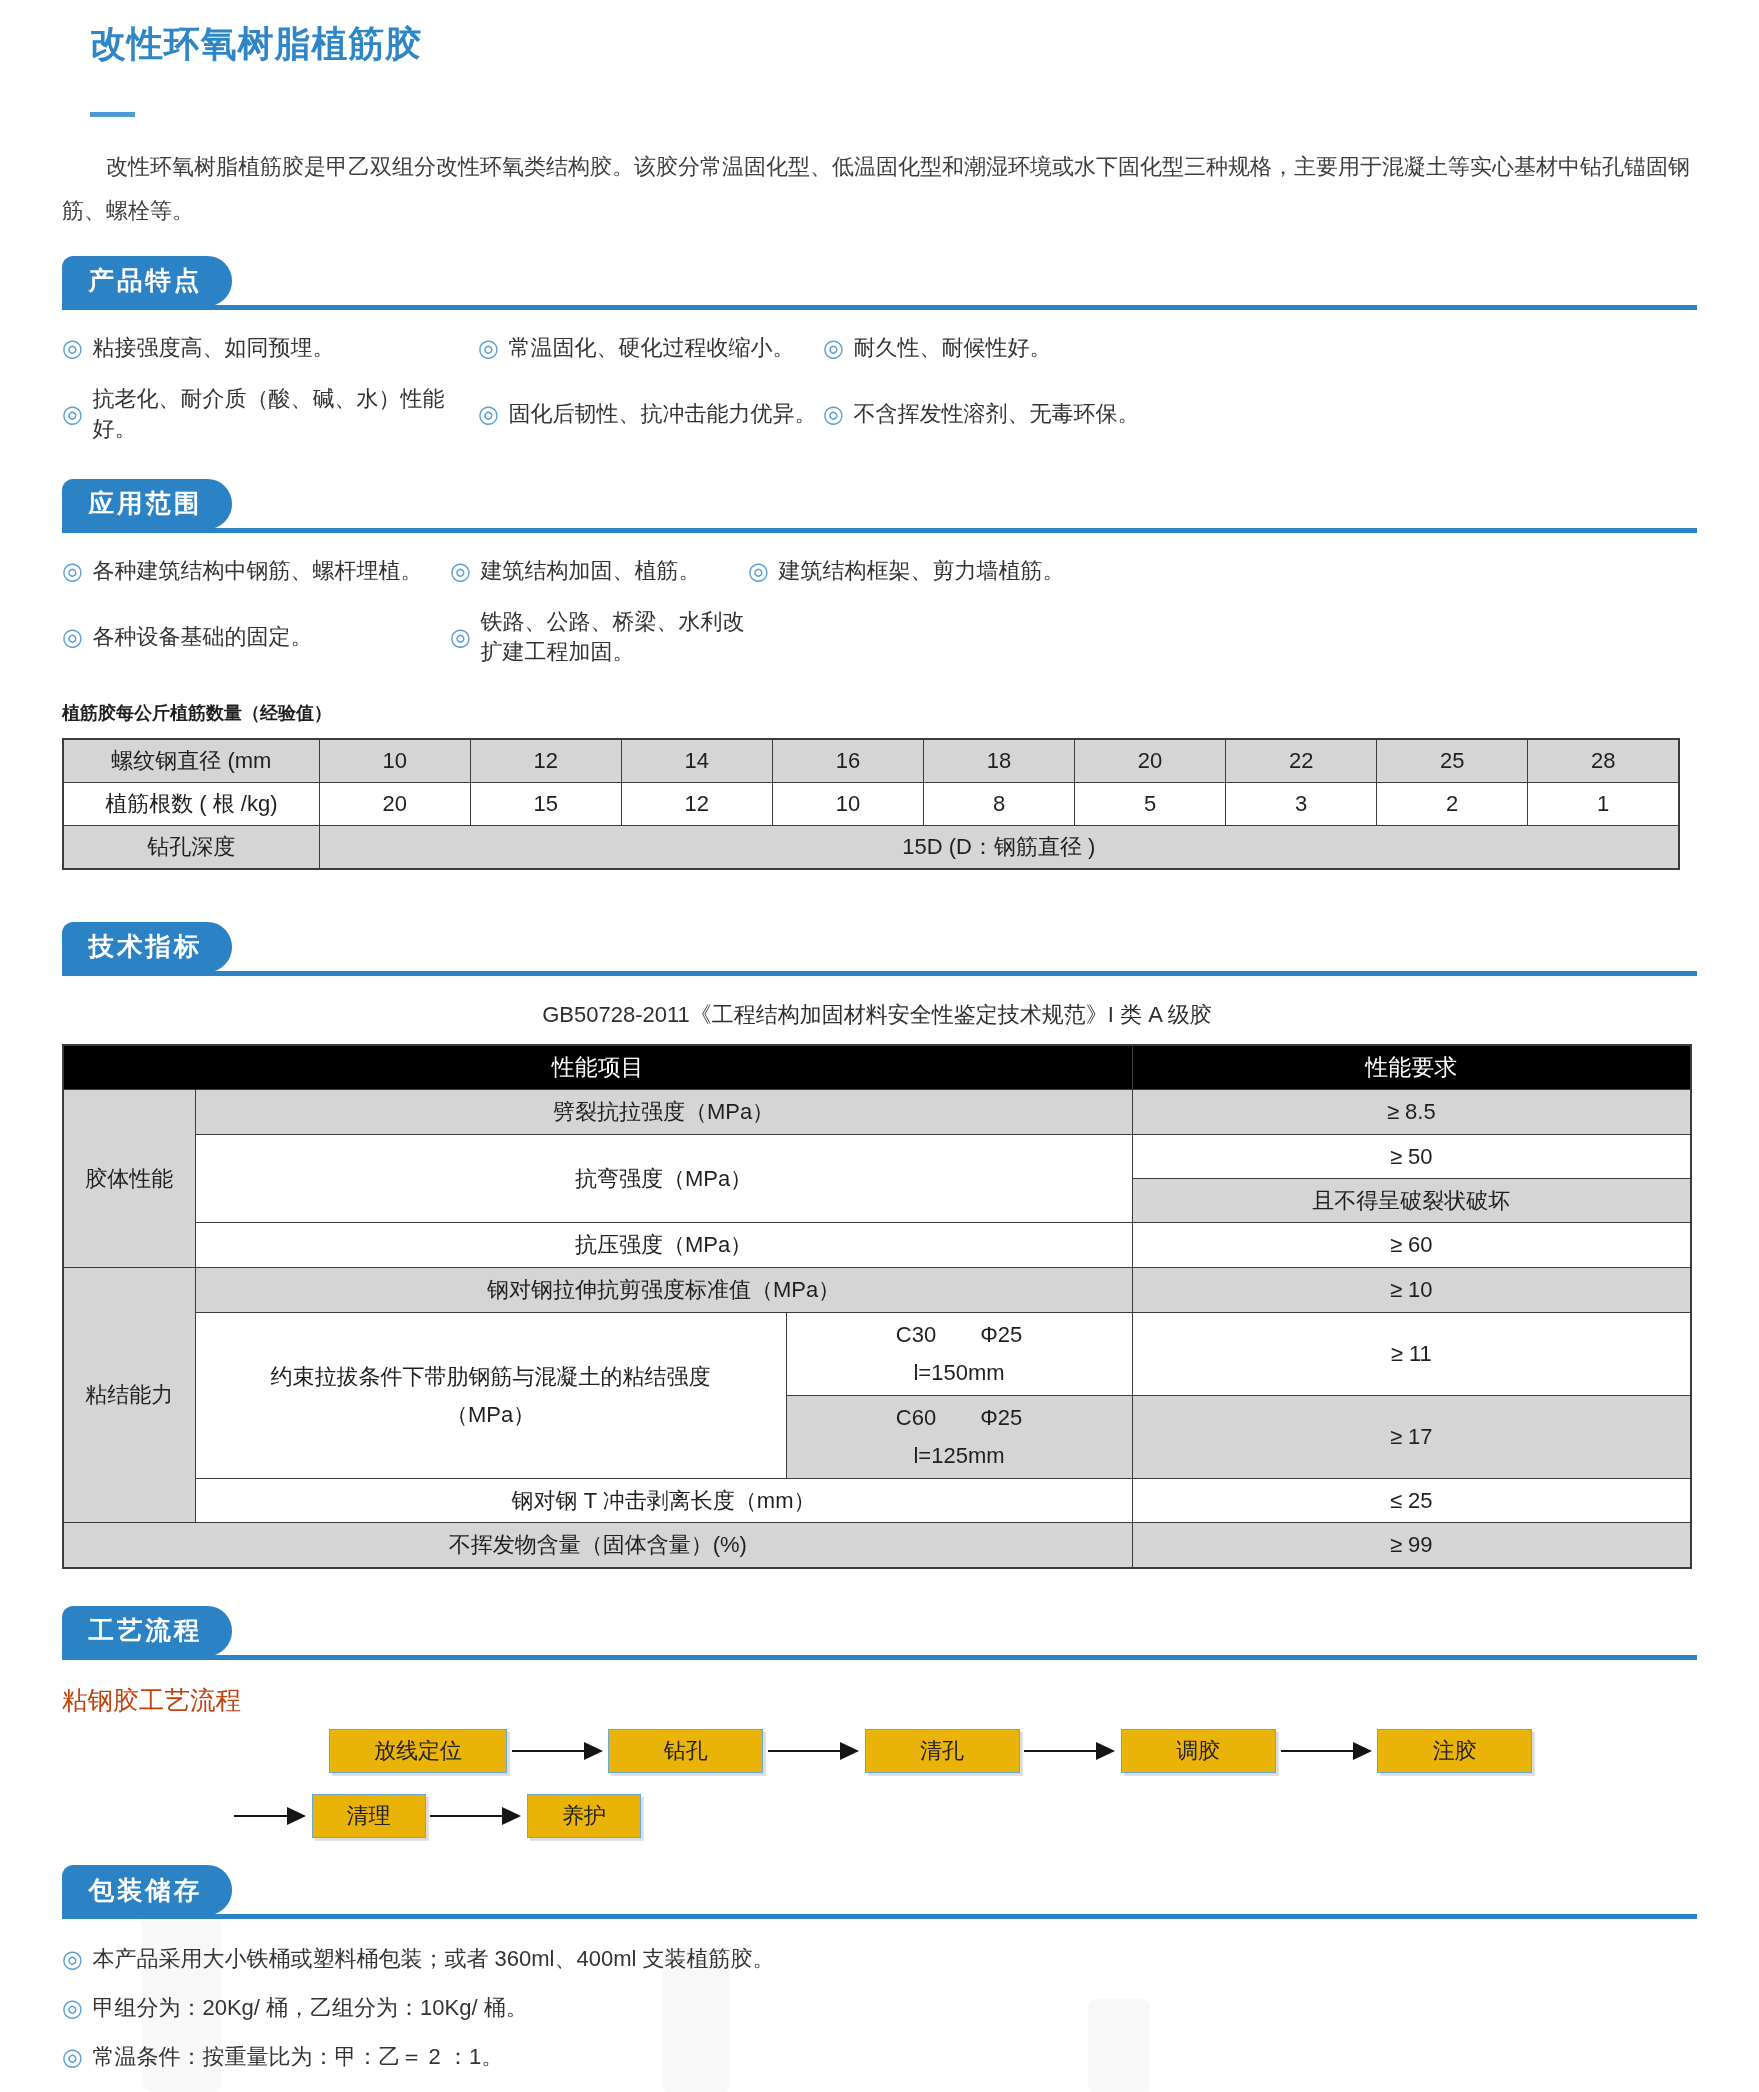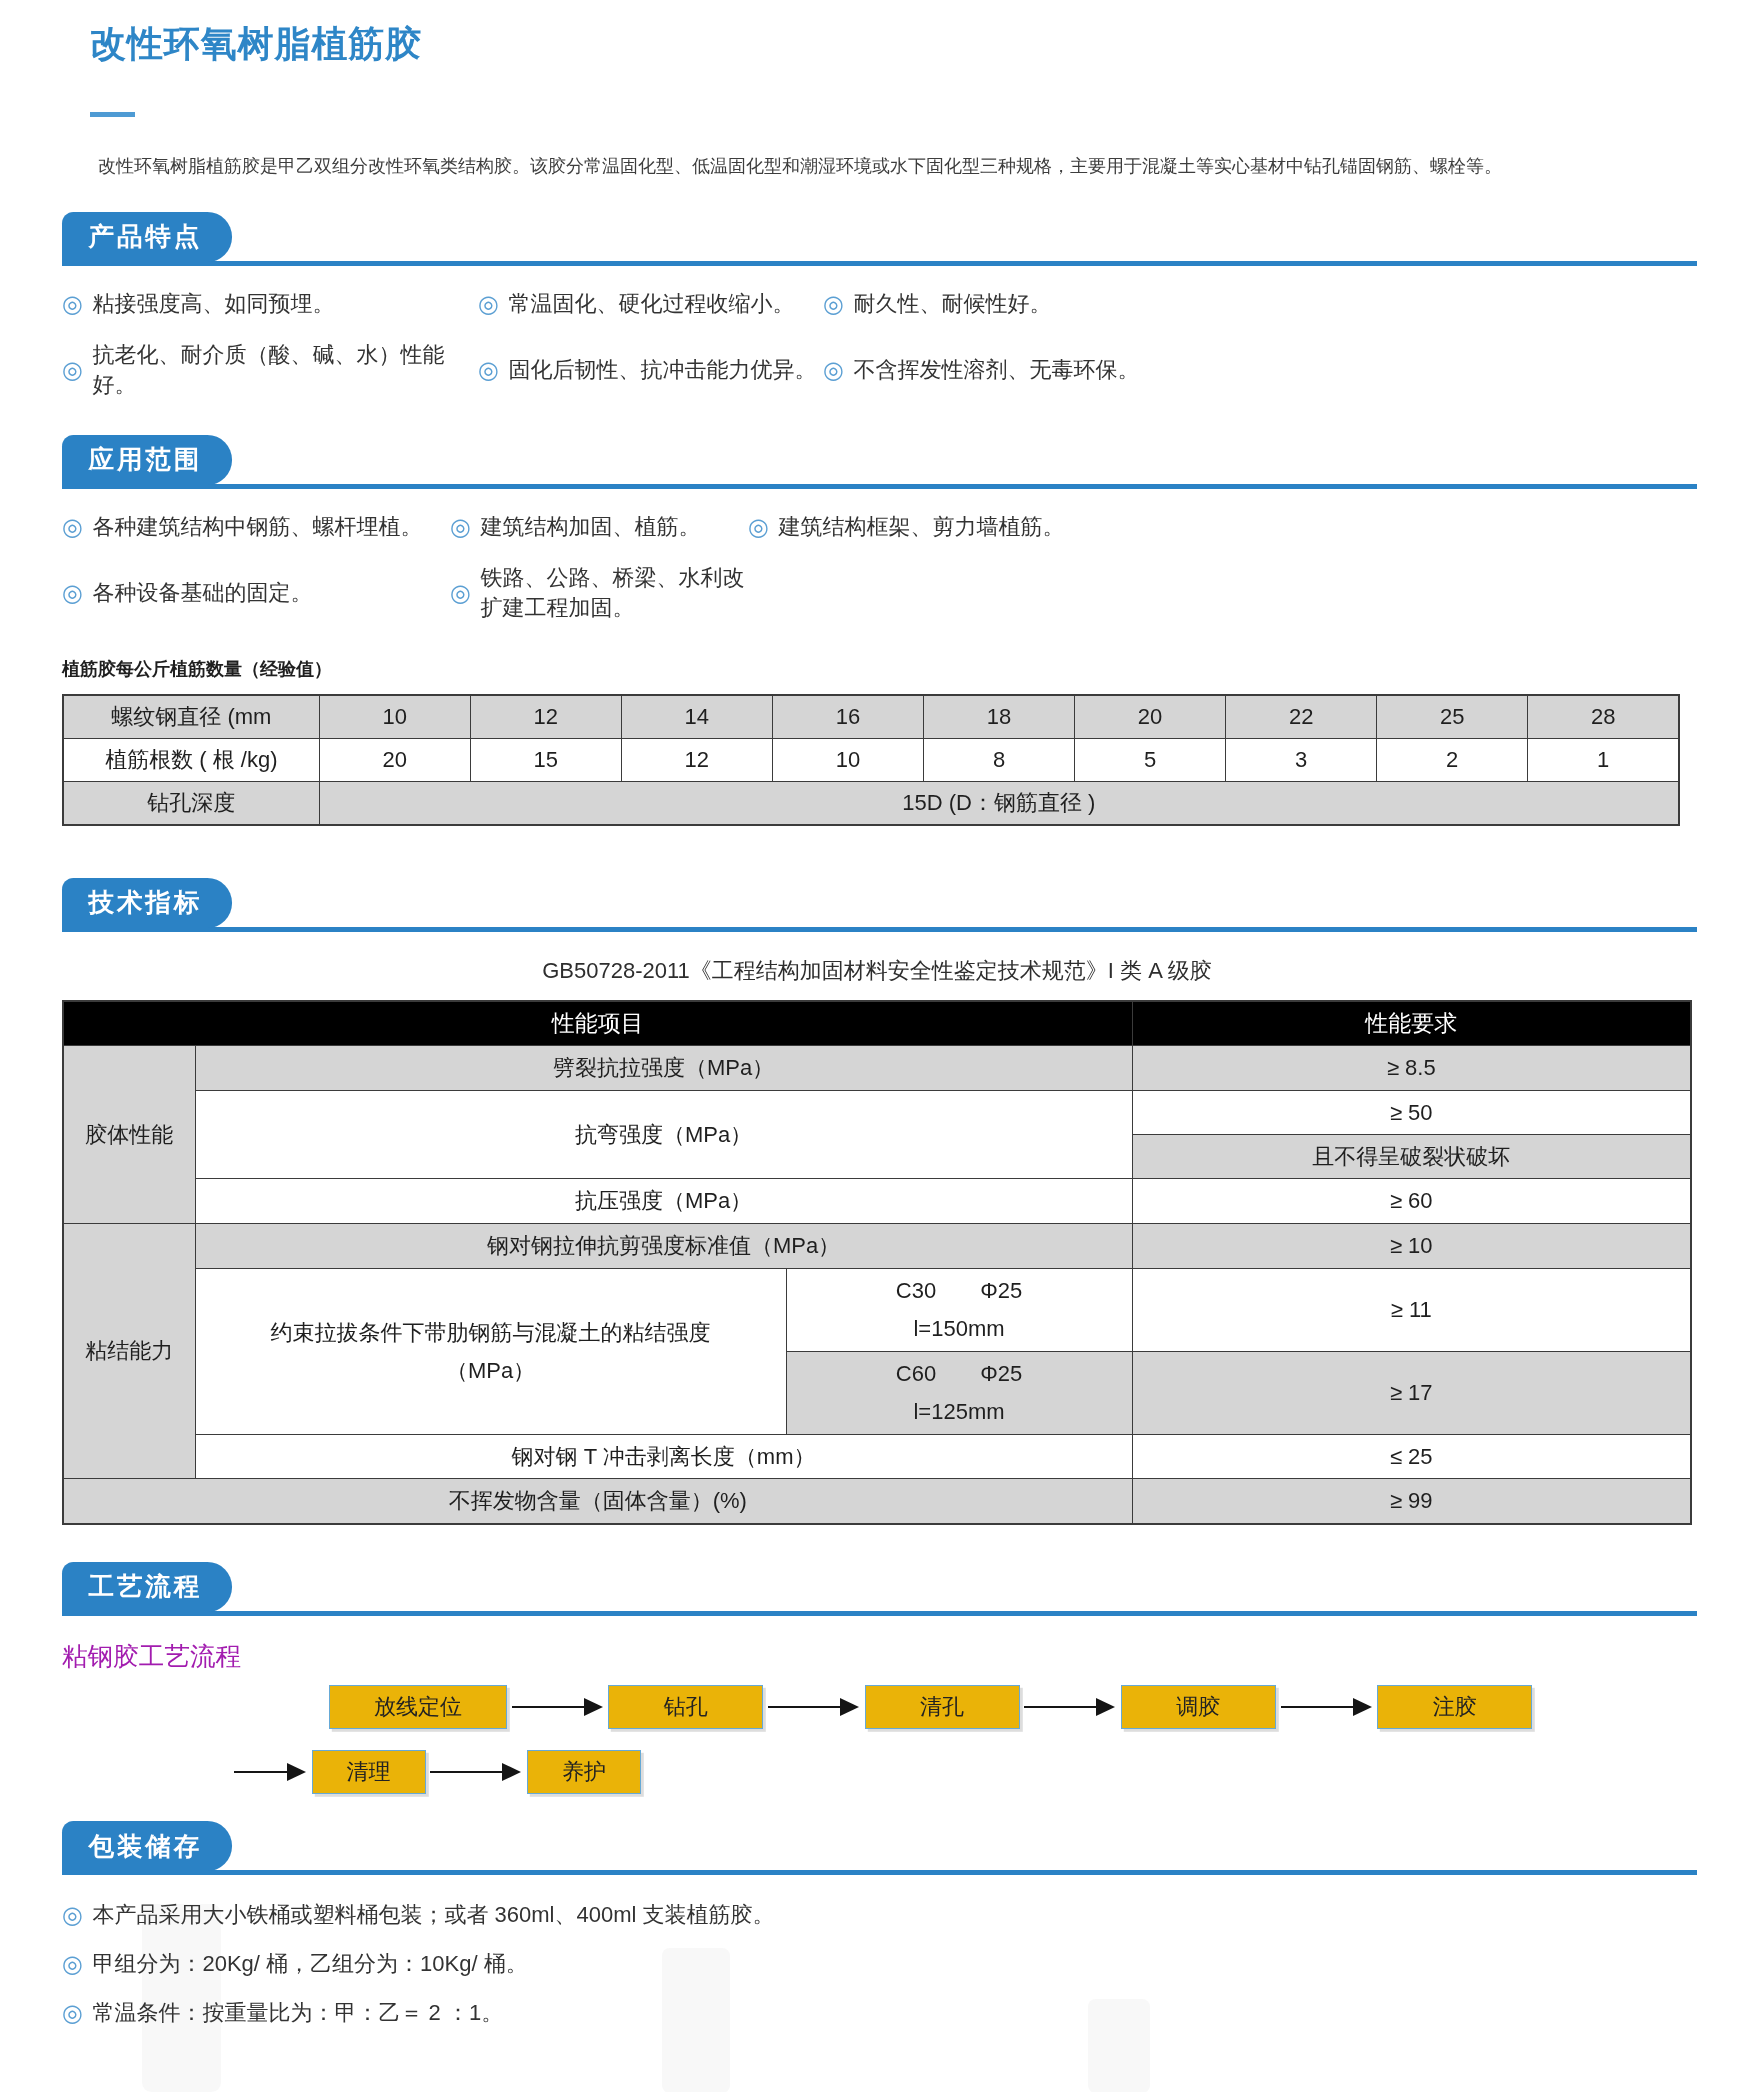--- a/index.html
+++ b/index.html
@@ -9,21 +9,21 @@
 
   
   .wm{position:absolute;z-index:0;background:#f4f4f4;opacity:.65;}
   .wm-a{left:662px;top:1948px;width:68px;height:145px;border-radius:7.6px;}
   .wm-b{left:1088px;top:1999px;width:62px;height:94px;border-radius:7.6px;}
   .wm-c{left:142px;top:1904px;width:79px;height:188px;border-radius:9.5px;}
 
   .title{margin:0;padding-top:23px;margin-left:28px;font-size:36px;line-height:42px;
          color:#2e86c7;font-weight:700;letter-spacing:0.9px;}
   .title-dash{width:45px;height:4.7px;background:#4e9bd4;margin:47px 0 0 28px;}
-  .intro{margin:28px 0 0 0;font-size:18px;line-height:44px;color:#3d3d3d;text-indent:2em;font-family:Liberation Mono, monospace;}
+  .intro{margin:28px 0 0 0;font-size:22px;line-height:44px;color:#3d3d3d;text-indent:2em;}
 
   
   .sec{position:relative;height:49px;}
   .sec .rule{position:absolute;left:0;bottom:0;width:100%;height:4.7px;background:#2b82c5;}
   .sec .tab{position:absolute;left:0;bottom:3.8px;background:#2b82c5;color:#fff;font-weight:700;
             font-size:25.6px;letter-spacing:2.8px;padding:7.6px 30px 7.6px 26.5px;
             border-radius:11.4px 24.6px 24.6px 0;}
   .sec-features{margin-top:28px;}
   .sec-apps{margin-top:40px;}
   .sec-specs{margin-top:57px;}
@@ -46,21 +46,21 @@
   .gray{background:#d5d5d5;}
   .rtable{width:1618px;margin-top:13.2px;border:2.8px solid #3b3b3b;}
   .rtable td{height:42px;}
   .stable{width:1630px;margin-top:13.2px;border:2.8px solid #3b3b3b;}
   .bluehead{background:#000000;color:#ffffff;font-size:23px;border-color:#3b3b3b;}
   .h48{height:45px;}.h47{height:44px;}.h88{height:83px;}.h46{height:44px;}
   .groupcell{font-size:22px;line-height:38px;}
   .bl{display:block;line-height:38px;}
   .gb-caption{width:1630px;margin-top:24.6px;text-align:center;font-size:22px;color:#2e2e2e;}
 
-  .flow-label{margin-top:23px;font-size:25.6px;color:#a21caf;}
+  .flow-label{margin-top:23px;font-size:25.6px;color:#c2410c;}
   .frow{display:flex;align-items:center;position:relative;z-index:1;}
   .frow1{margin-left:267px;margin-top:11.4px;}
   .frow2{margin-left:172px;margin-top:21px;}
   .fbox{height:42px;line-height:42px;border:1.9px solid #66a9d6;background:#eab308;text-align:center;
         font-size:22px;color:#222;box-shadow:2.8px 2.8px 0 rgba(150,150,150,.32);flex:none;}
   .w1{width:176px;}.w2{width:153px;}.w3{width:112px;}
   .farrow{position:relative;flex:none;width:72px;height:2.8px;background:#151515;
           margin-left:4.7px;margin-right:24.6px;}
   .farrow::after{content:"";position:absolute;left:100%;top:50%;transform:translateY(-50%);
           border-left:19px solid #151515;border-top:9.5px solid transparent;

